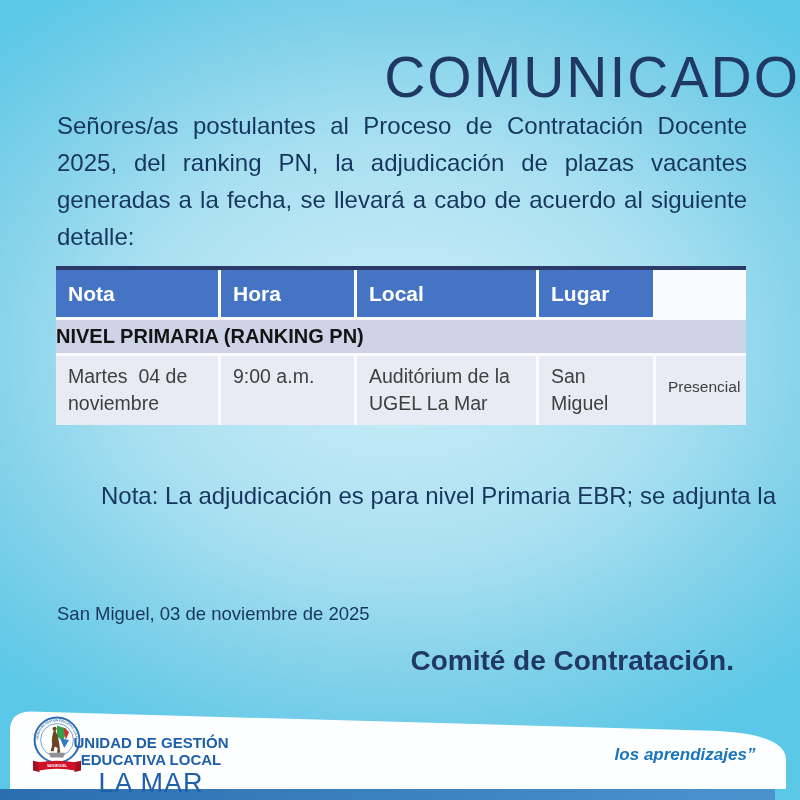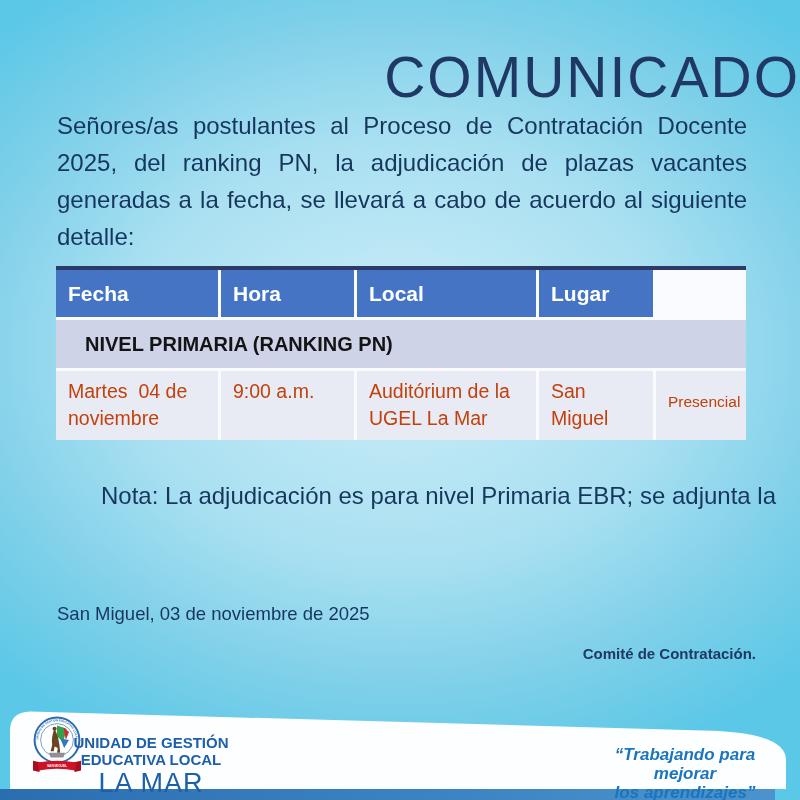--- a/index.html
+++ b/index.html
@@ -28,33 +28,33 @@
     gap:3px;
     background:#FAFBFF;
   }
   .th{
     background:#4574C4;color:#ffffff;font-weight:bold;font-size:21px;
     height:47px;display:flex;align-items:center;padding-left:12px;box-sizing:border-box;
   }
   .section-row{
     grid-column:1 / -1;
     background:#CED3E8;color:#141414;font-weight:bold;font-size:20px;
-    height:48px;display:flex;align-items:center;padding-left:29px;box-sizing:border-box;
+    height:33px;display:flex;align-items:center;padding-left:0;box-sizing:border-box;
   }
   .td{
-    background:#E9EBF4;color:#c2410c;font-size:19.5px;line-height:27px;
+    background:#E9EBF4;color:#404040;font-size:19.5px;line-height:27px;
     height:69px;padding:7px 6px 0 12px;box-sizing:border-box;
   }
   .td.small{font-size:15.5px;padding-top:17px;}
   .note{position:absolute;top:477px;left:57px;width:700px;color:#17365D;font-size:24px;margin-left:44px;}
   .note .line{line-height:37px;}
   .dateline{position:absolute;top:603px;left:57px;color:#17365D;font-size:18.5px;}
   .signature{
-    position:absolute;top:645px;left:67px;width:689px;
-    text-align:right;color:#1F3864;font-size:15px;font-weight:bold;
+    position:absolute;top:645px;left:45px;width:689px;
+    text-align:right;color:#1F3864;font-size:28px;font-weight:bold;
   }
   .footer{position:absolute;left:0;top:700px;width:800px;height:100px;}
   .footer svg.band{position:absolute;left:0;top:0;}
   .org-block{position:absolute;left:72px;top:22px;width:158px;text-align:center;color:#1D5FA9;margin-top:12px;}
   .org-line{font-size:15px;font-weight:bold;line-height:17px;}
   .org-name{font-size:27px;font-weight:normal;letter-spacing:1px;line-height:28px;margin-top:1px;}
   .slogan{position:absolute;left:595px;top:45px;width:180px;text-align:center;
     color:#1B75BC;font-style:italic;font-weight:bold;font-size:17px;line-height:19px;}
   .logo{position:absolute;left:33px;top:16px;}
 </style>
@@ -66,21 +66,21 @@
   <div class="title">COMUNICADO</div>
 
   <div class="intro">
     <div class="line">Señores/as postulantes al Proceso de Contratación Docente</div>
     <div class="line">2025, del ranking PN, la adjudicación de plazas vacantes</div>
     <div class="line">generadas a la fecha, se llevará a cabo de acuerdo al siguiente</div>
     <div class="line last">detalle:</div>
   </div>
 
   <div class="comm-table">
-    <div class="th">Fecha</div>
+    <div class="th">Nota</div>
     <div class="th">Hora</div>
     <div class="th">Local</div>
     <div class="th">Lugar</div>
 
     <div class="section-row">NIVEL PRIMARIA (RANKING PN)</div>
 
     <div class="td">Martes &nbsp;04 de noviembre</div>
     <div class="td">9:00 a.m.</div>
     <div class="td">Auditórium de la UGEL La Mar</div>
     <div class="td">San Miguel</div>
@@ -128,18 +128,17 @@
       <text x="30" y="63.6" text-anchor="middle" font-size="4" fill="#ffffff" font-weight="bold">SAN MIGUEL</text>
     </svg>
 
     <div class="org-block">
       <div class="org-line">UNIDAD DE GESTIÓN</div>
       <div class="org-line">EDUCATIVA LOCAL</div>
       <div class="org-name">LA MAR</div>
     </div>
 
     <div class="slogan">
-      <div>“Trabajando para mejorar</div>
       <div>los aprendizajes”</div>
     </div>
   </div>
 
 </div>
 
 </body></html>

